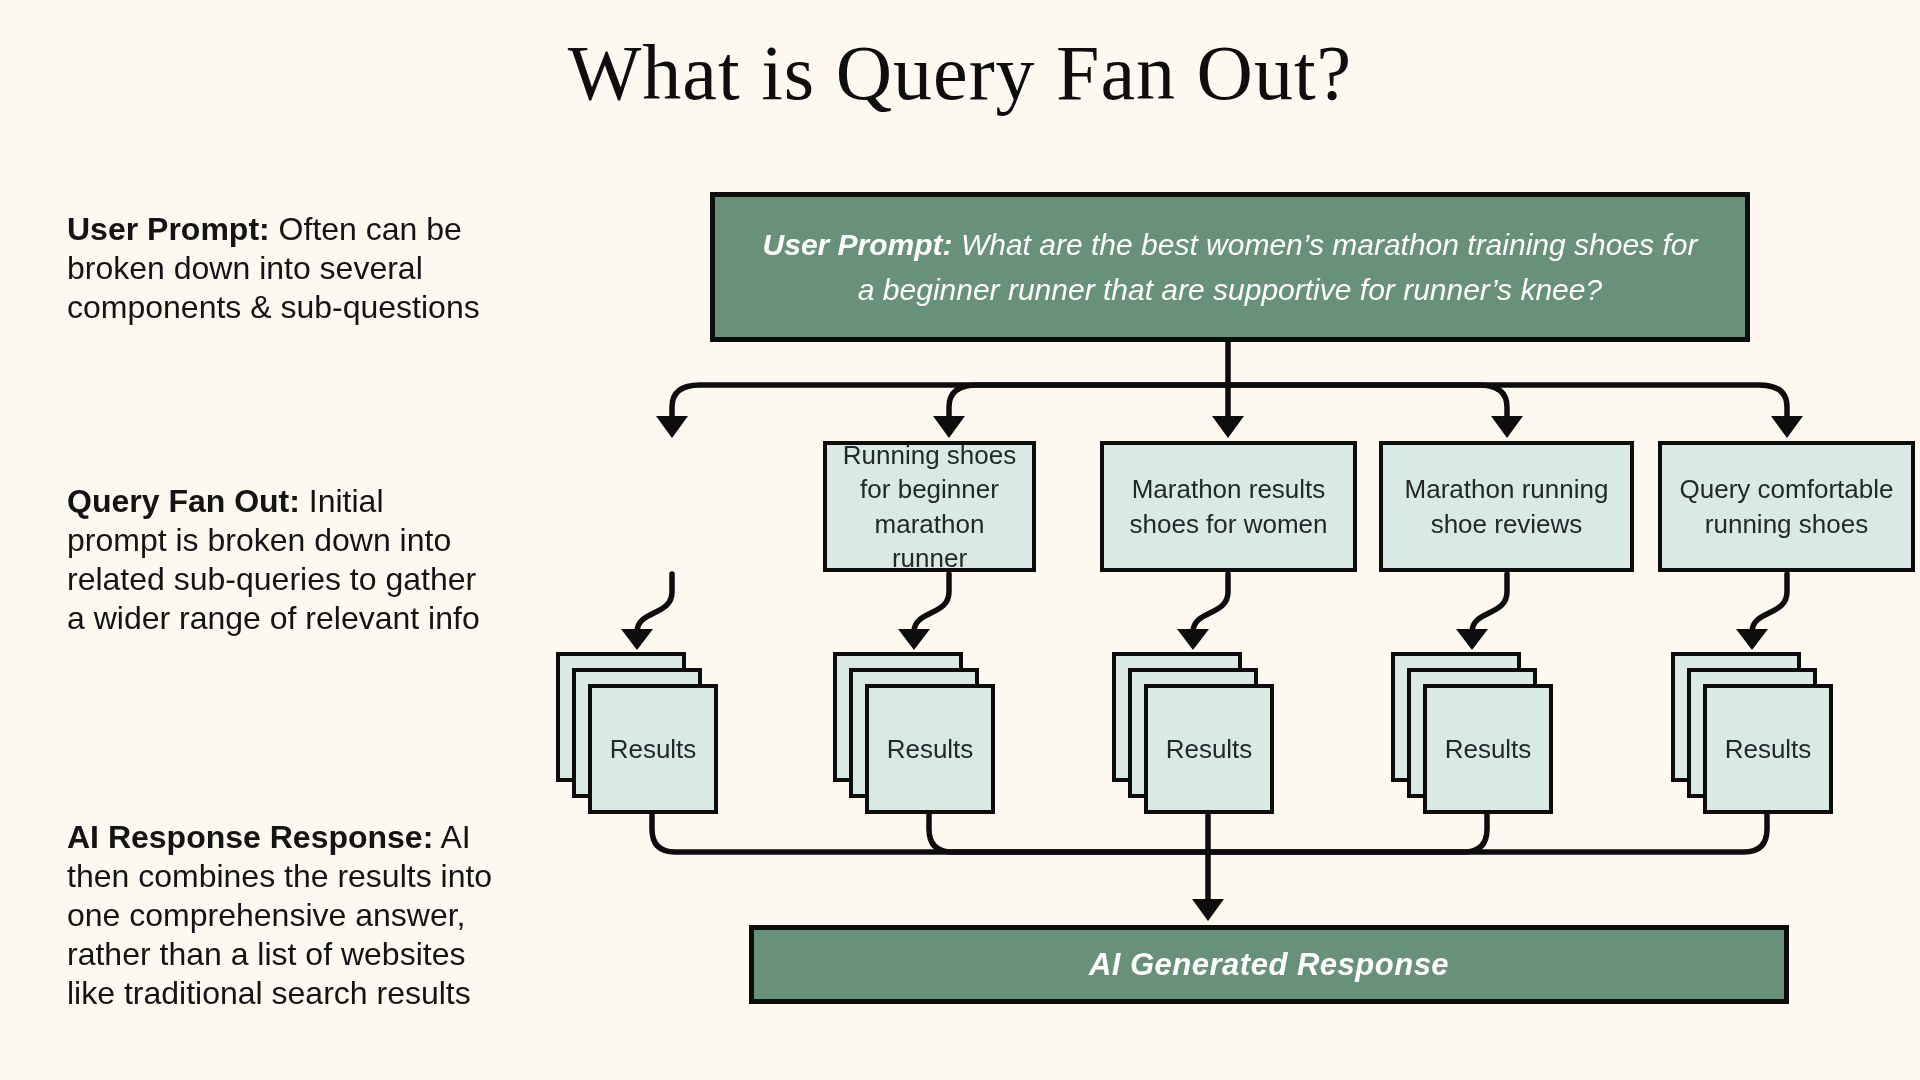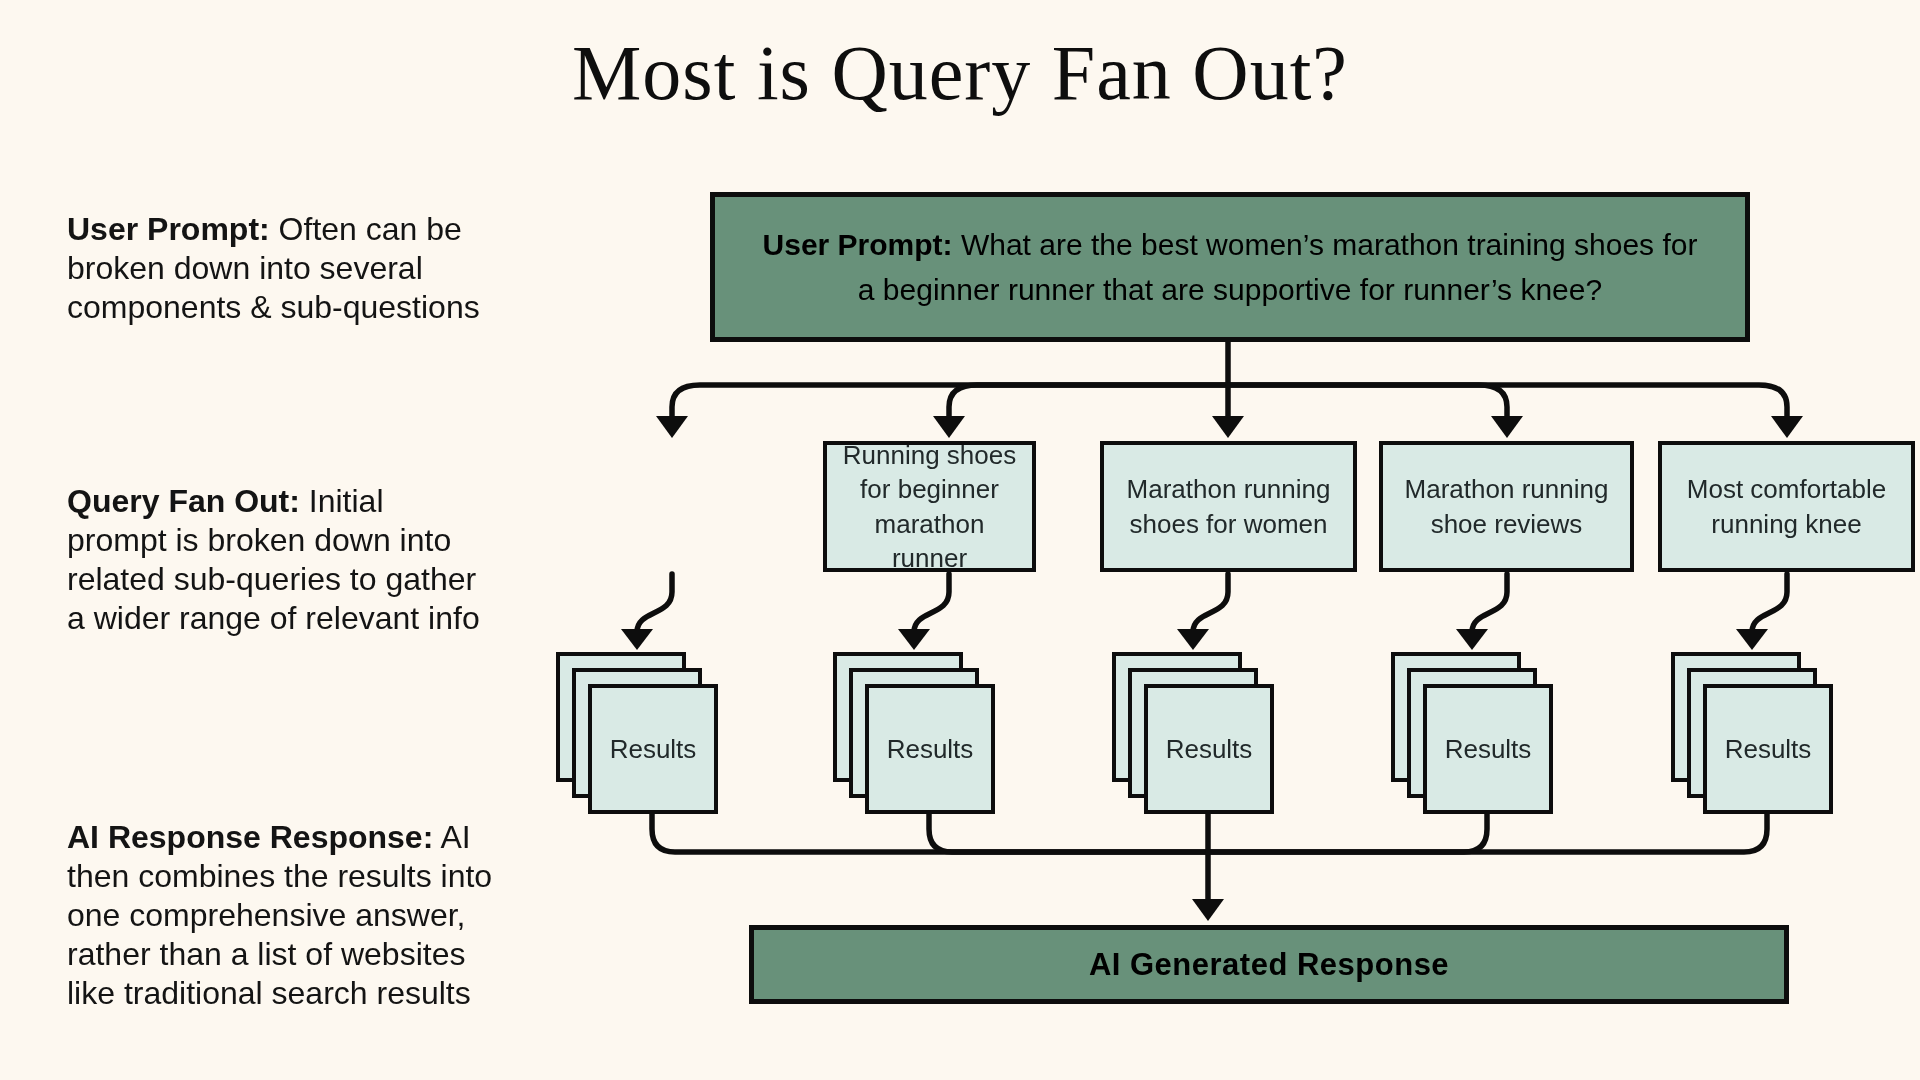--- a/index.html
+++ b/index.html
@@ -7,21 +7,21 @@
           font-family:"Liberation Sans",sans-serif;color:#151515;}
   .title{position:absolute;left:0;right:0;top:28px;margin:0;text-align:center;
          font-family:"Liberation Serif",serif;font-weight:400;font-size:78px;
          letter-spacing:1px;color:#0e0e0e;}
   .note{position:absolute;left:67px;width:445px;font-size:32px;line-height:1.22;color:#141414;}
   .note b{font-weight:700;}
   .note-1{top:210px;width:415px;}
   .note-2{top:482px;width:415px;}
   .note-3{top:818px;width:452px;}
   .gbox{position:absolute;background:#68917a;border:5px solid #0d0d0d;box-sizing:border-box;
-        display:flex;align-items:center;justify-content:center;text-align:center;color:#000000;}
+        display:flex;align-items:center;justify-content:center;text-align:center;color:#ffffff;font-style:italic;}
   .prompt-box{left:710px;top:192px;width:1040px;height:150px;font-size:30px;line-height:1.5;
               padding:0 36px;}
   .prompt-box b{font-weight:700;}
   .response-box{left:710px;top:925px;width:1040px;height:79px;font-size:31px;font-weight:700;
                 letter-spacing:0.5px;margin-left:39px;}
   .sbox{position:absolute;top:441px;height:131px;background:#d9eae5;border:4px solid #0d0d0d;
         box-sizing:border-box;display:flex;align-items:center;justify-content:center;
         text-align:center;font-size:26px;line-height:1.32;color:#21292a;padding:0 8px;}
   .sbox-1{left:542px;width:260px;}
   .sbox-2{left:823px;width:213px;}
@@ -37,21 +37,21 @@
   .card-mid{left:16px;top:16px;}
   .card-front{left:32px;top:32px;display:flex;align-items:center;justify-content:center;
               font-size:26px;color:#21292a;}
   .connectors{position:absolute;left:0;top:0;width:1920px;height:1080px;}
 </style>
 </head>
 <body>
 
 <div class="canvas">
 
-  <h1 class="title">Most is Query Fan Out?</h1>
+  <h1 class="title">What is Query Fan Out?</h1>
 
   <div class="note note-1">
     <b>User Prompt:</b><span> Often can be broken down into several components &amp; sub-questions</span>
   </div>
   <div class="note note-2">
     <b>Query Fan Out:</b><span> Initial prompt is broken down into related sub-queries to gather a wider range of relevant info</span>
   </div>
   <div class="note note-3">
     <b>AI Response Response:</b><span> AI then combines the results into one comprehensive answer, rather than a list of websites like traditional search results</span>
   </div>
@@ -87,23 +87,23 @@
       <path d="M 1736 629 L 1768 629 L 1752 650 Z"></path>
       <path d="M 1192 899 L 1224 899 L 1208 921 Z"></path>
     </g>
   </svg>
 
   <div class="gbox prompt-box">
     <span><b>User Prompt:</b><span> What are the best women’s marathon training shoes for a beginner runner that are supportive for runner’s knee?</span></span>
   </div>
 
   <div class="sbox sbox-2">Running shoes for beginner marathon runner</div>
-  <div class="sbox sbox-3">Marathon running shoes for women</div>
+  <div class="sbox sbox-3">Marathon results shoes for women</div>
   <div class="sbox sbox-4">Marathon running shoe reviews</div>
-  <div class="sbox sbox-5">Most comfortable running knee</div>
+  <div class="sbox sbox-5">Query comfortable running shoes</div>
 
   <div class="stack stack-1">
     <div class="card card-back"></div>
     <div class="card card-mid"></div>
     <div class="card card-front">Results</div>
   </div>
   <div class="stack stack-2">
     <div class="card card-back"></div>
     <div class="card card-mid"></div>
     <div class="card card-front">Results</div>

